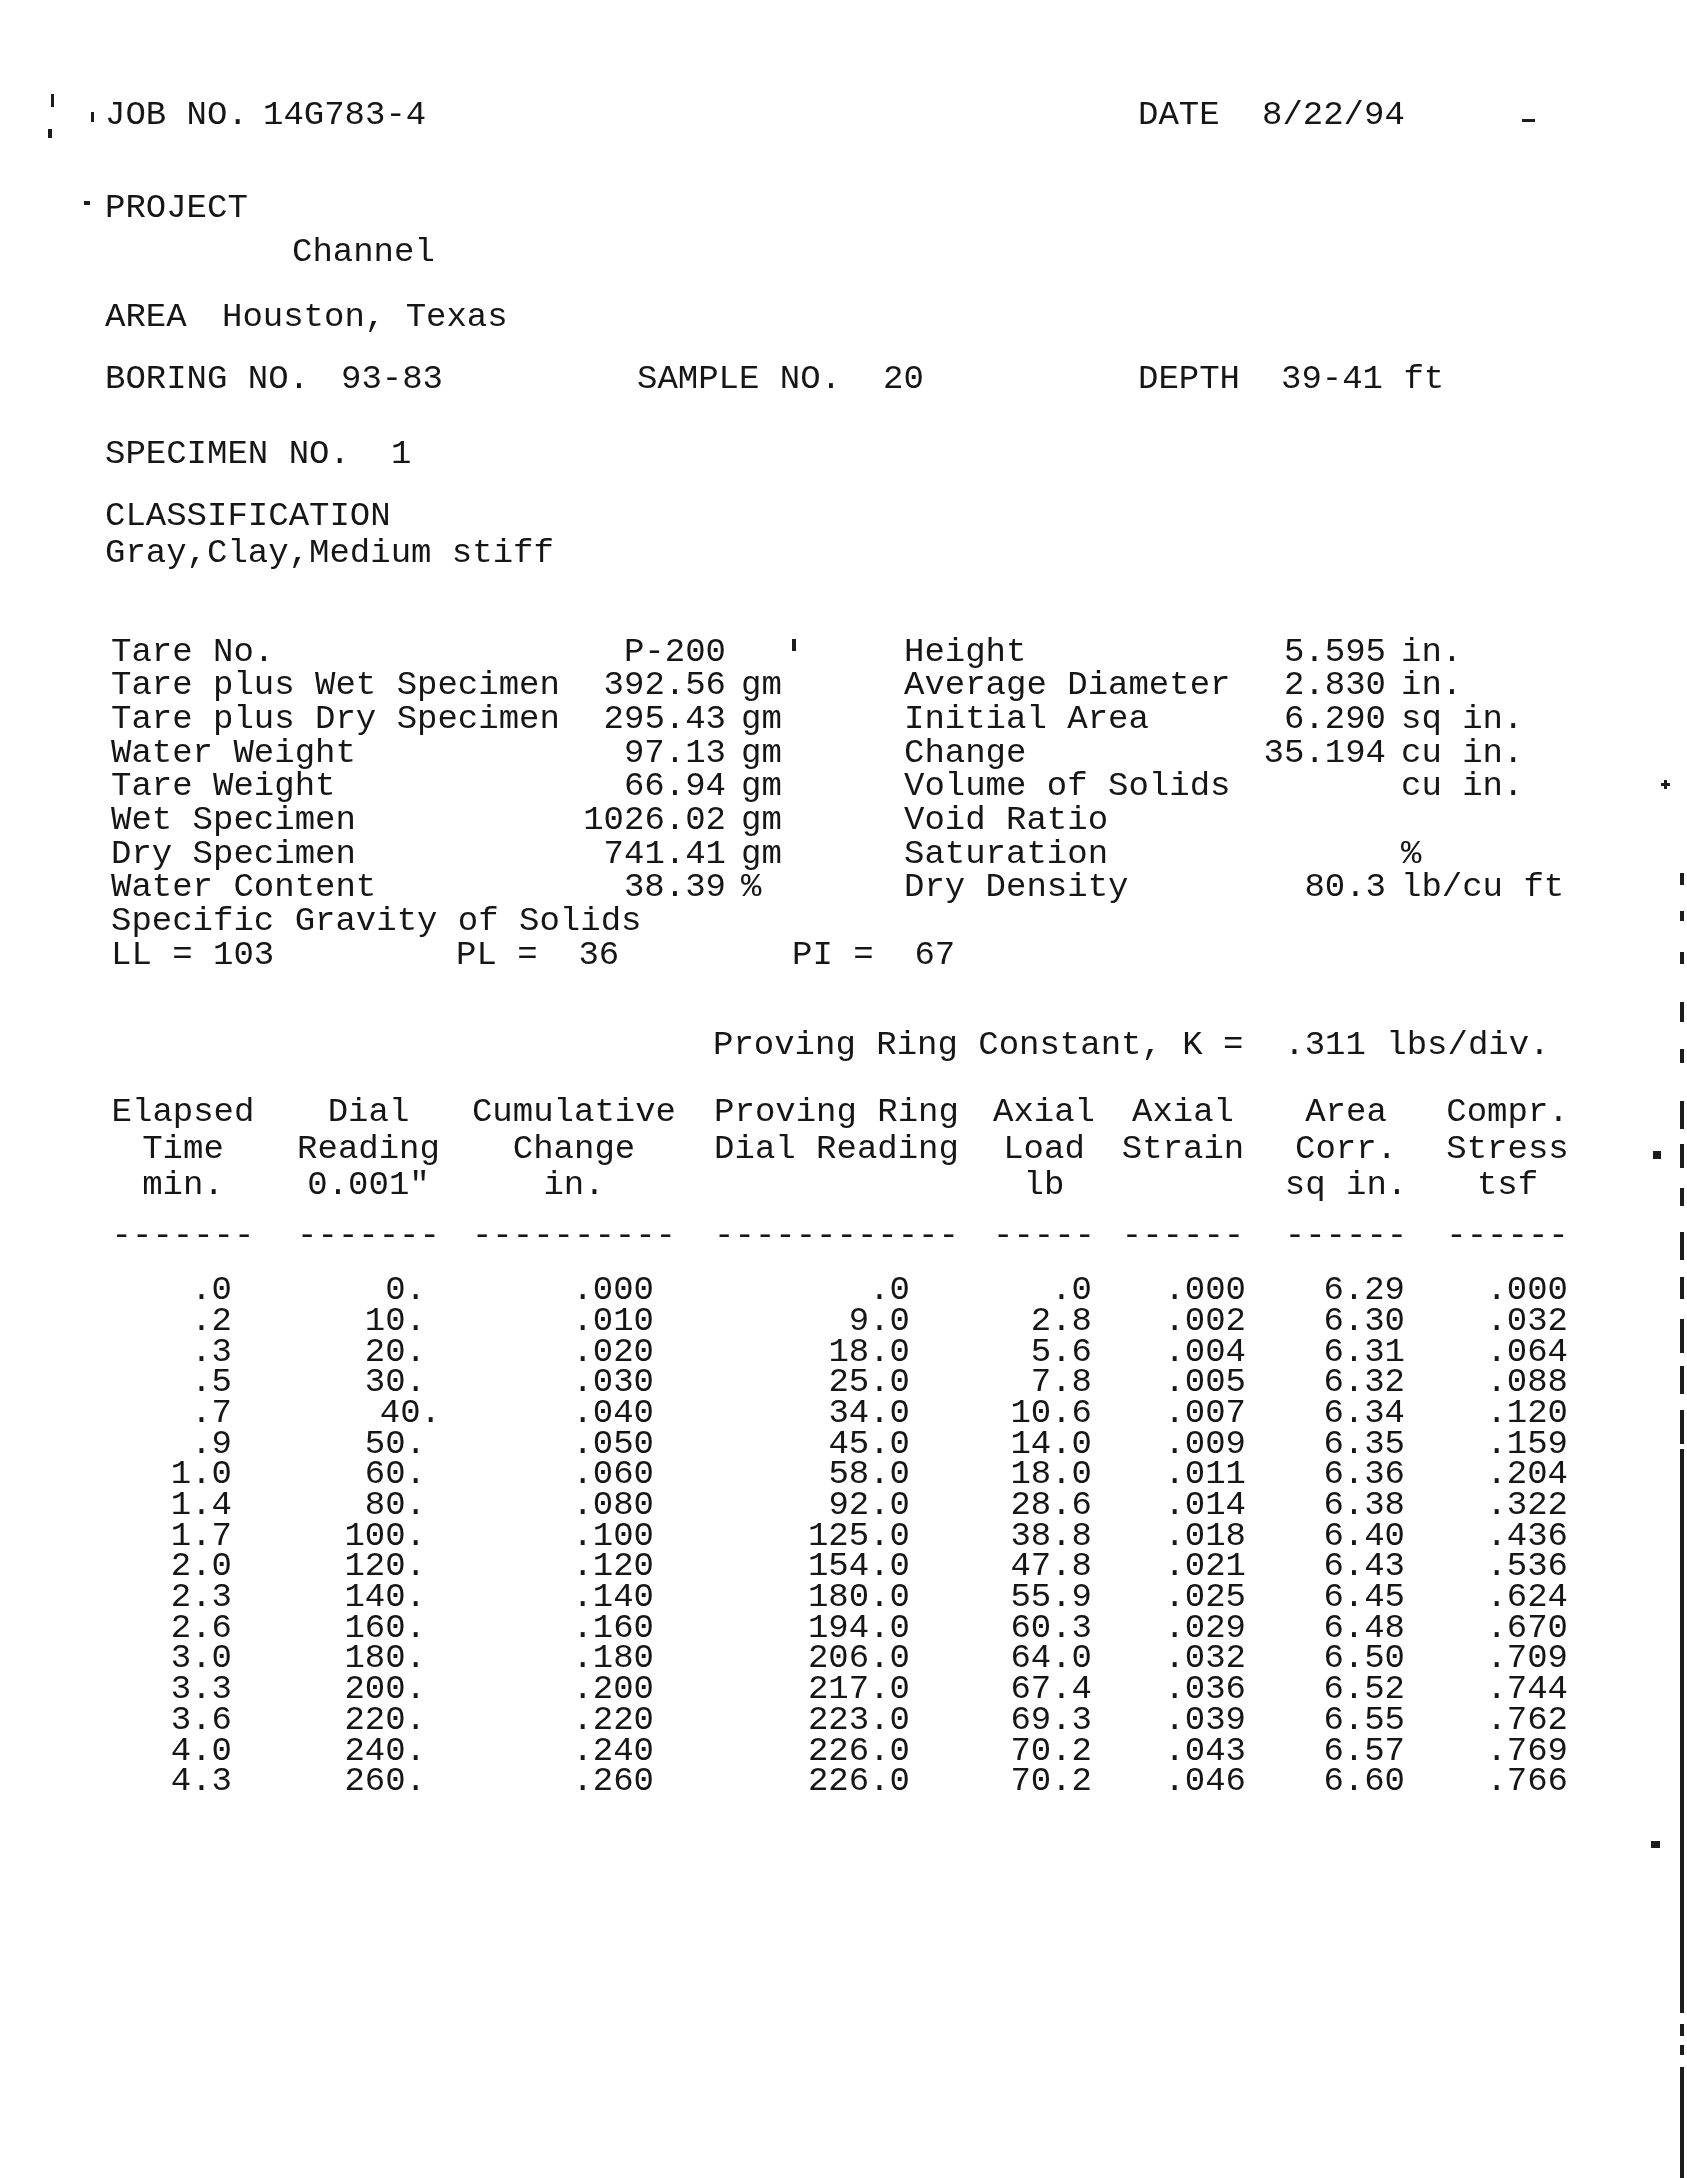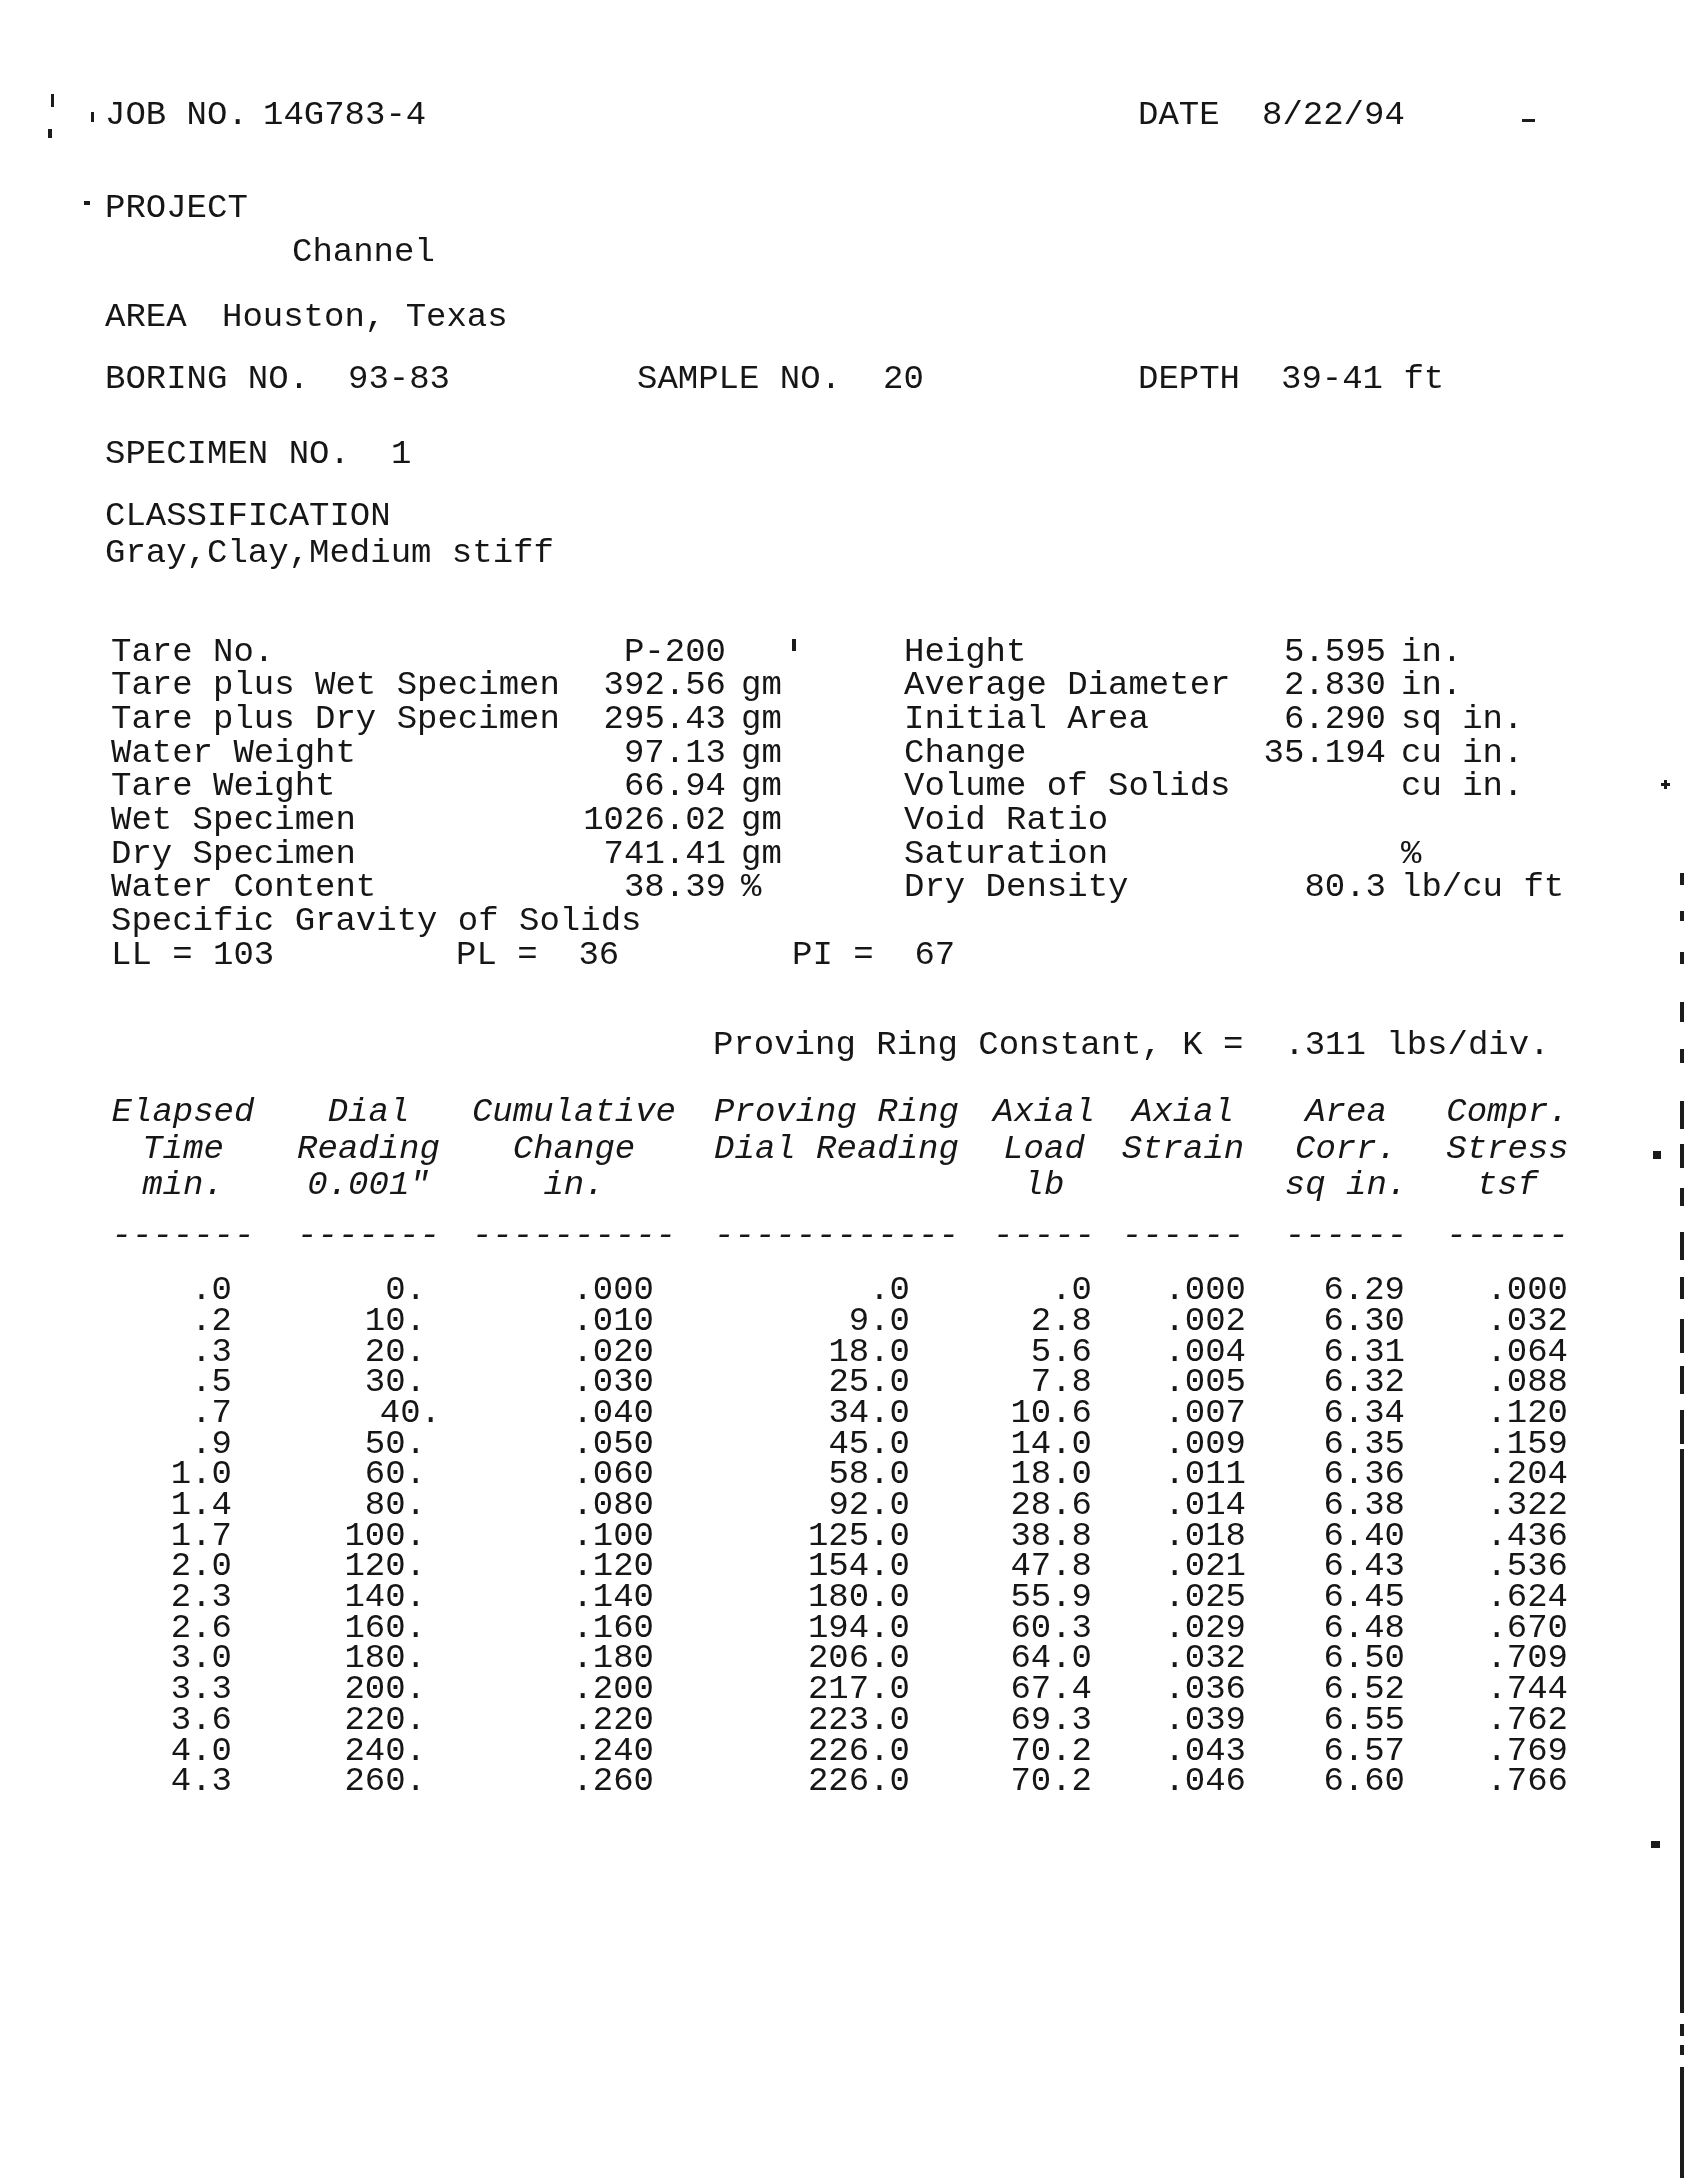--- a/index.html
+++ b/index.html
@@ -1,42 +1,42 @@
 <!DOCTYPE html>
 <html><head>
 <meta charset="utf-8">
 <style>
   html,body{margin:0;padding:0;background:#ddd;}
   .page{position:relative;width:1687px;height:2178px;background:#ffffff;
         font-family:"Liberation Mono",monospace;font-size:34px;color:#161616;
         overflow:hidden;}
   .t{position:absolute;white-space:pre;line-height:36px;}
   .val{text-align:right;}
-  .ctr{text-align:center;font-style:italic;}
+  .ctr{text-align:center;}
   .seg{position:absolute;left:1680px;width:4px;background:#1c1c1c;}
   .speck{position:absolute;background:#1c1c1c;}
 </style>
 </head>
 <body>
 
 <div class="page">
 
   <span class="t" style="left:105px;top:97px">JOB NO.</span>
   <span class="t" style="left:263px;top:97px">14G783-4</span>
   <span class="t" style="left:1138px;top:97px">DATE</span>
   <span class="t" style="left:1262px;top:97px">8/22/94</span>
 
   <span class="t" style="left:105px;top:190px">PROJECT</span>
   <span class="t" style="left:292px;top:234px">Channel</span>
 
   <span class="t" style="left:105px;top:299px">AREA</span>
   <span class="t" style="left:222px;top:299px">Houston, Texas</span>
 
   <span class="t" style="left:105px;top:361px">BORING NO.</span>
-  <span class="t" style="left:348px;top:361px">93-83</span>
+  <span class="t" style="left:341px;top:361px">93-83</span>
   <span class="t" style="left:637px;top:361px">SAMPLE NO.</span>
   <span class="t" style="left:883px;top:361px">20</span>
   <span class="t" style="left:1138px;top:361px">DEPTH</span>
   <span class="t" style="left:1281px;top:361px">39-41 ft</span>
 
   <span class="t" style="left:105px;top:436px">SPECIMEN NO.</span>
   <span class="t" style="left:391px;top:436px">1</span>
 
   <span class="t" style="left:105px;top:498px">CLASSIFICATION</span>
   <span class="t" style="left:105px;top:535px">Gray,Clay,Medium stiff</span>

